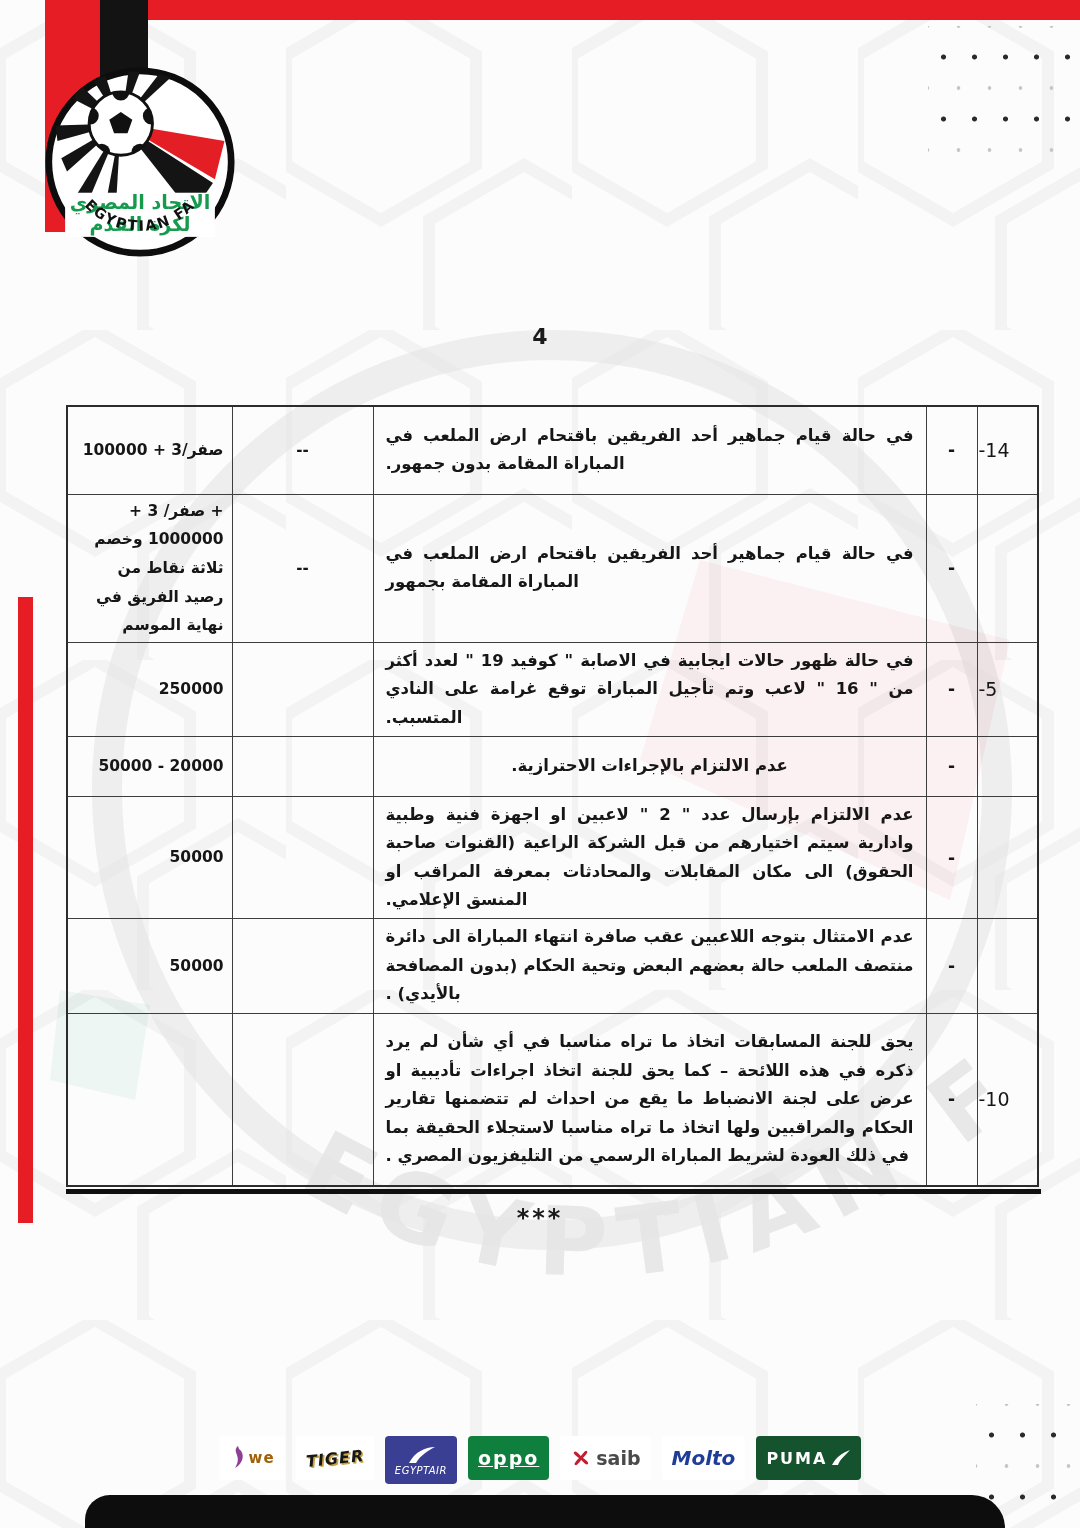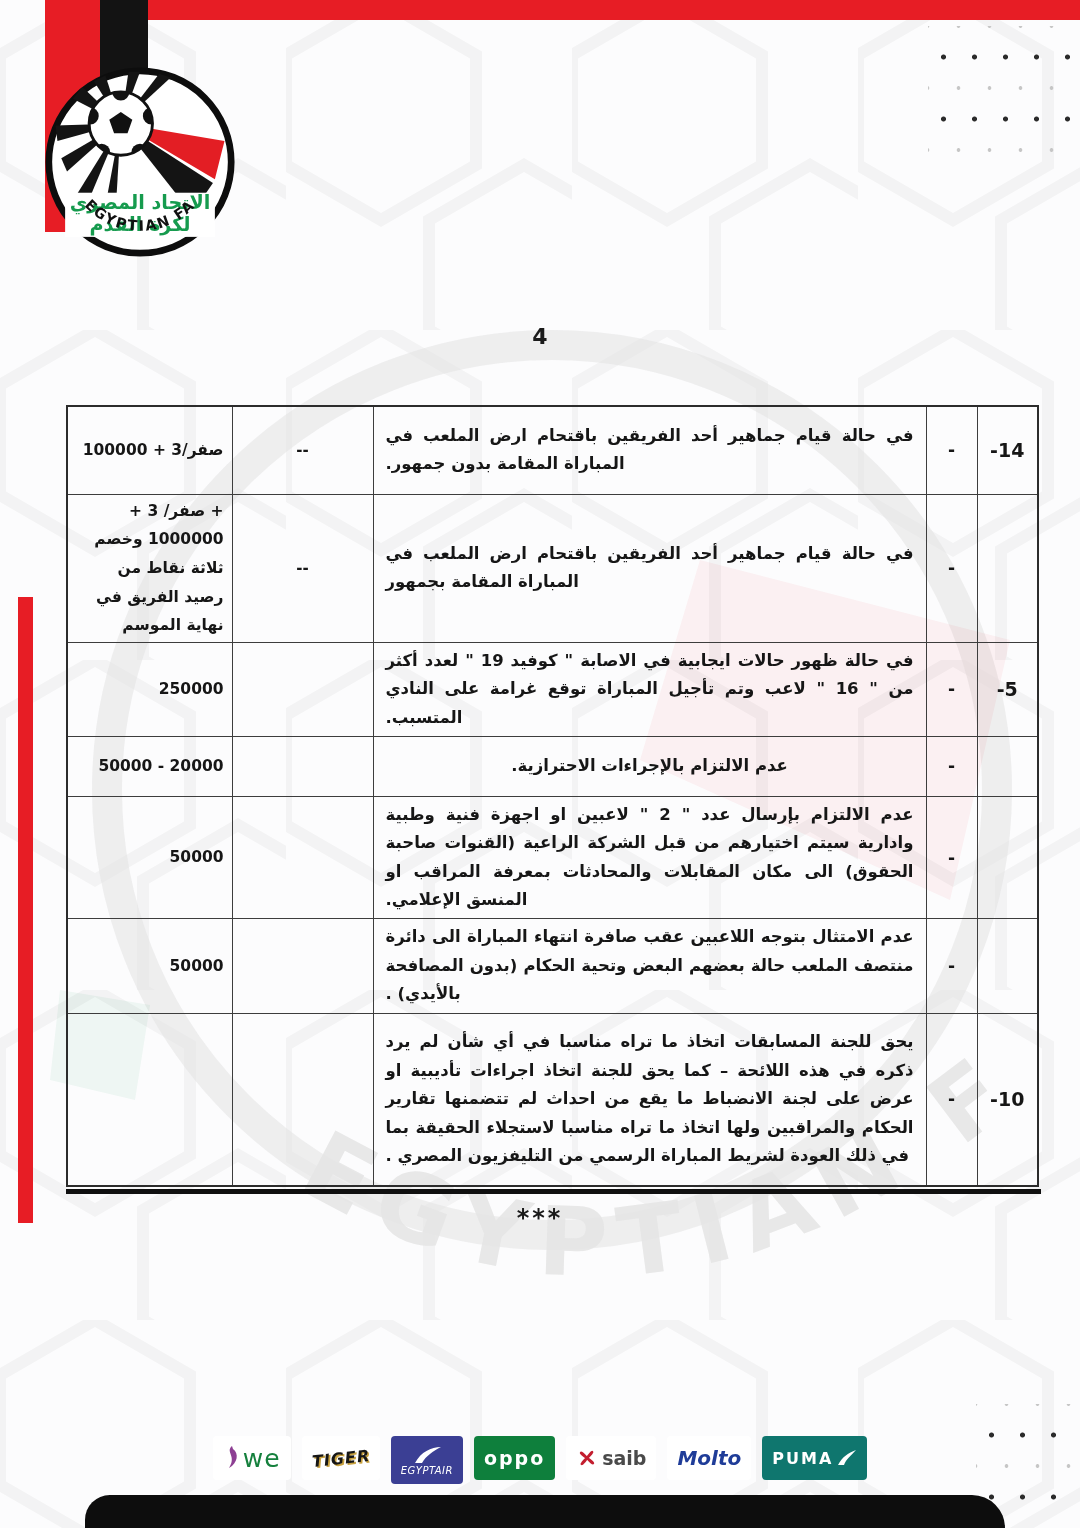--- a/index.html
+++ b/index.html
@@ -34,44 +34,44 @@
   .footer-stars{position:absolute;left:0;right:0;top:1204px;text-align:center;
     font-size:24px;font-weight:bold;letter-spacing:3px;color:#1a1a1a;}
 
   
   .table-wrap{position:absolute;left:66px;top:405px;width:975px;}
   table.penalties{border-collapse:collapse;table-layout:fixed;width:971px;
     border:2.5px solid #2c2c2c;direction:rtl;}
   table.penalties td{border:1.6px solid #3d3d3d;vertical-align:middle;color:#161616;overflow:hidden;}
   tr.r1{height:88px;} tr.r2{height:134px;} tr.r3{height:88px;} tr.r4{height:60px;}
   tr.r5{height:118px;} tr.r6{height:87px;} tr.r7{height:173px;}
-  td.no{font-size:19px;font-weight:bold;text-align:center;}
+  td.no{font-size:19px;font-weight:normal;text-align:left;}
   td.dash{font-size:17px;font-weight:bold;text-align:center;}
   td.txt{font-size:16.5px;font-weight:bold;line-height:1.72;padding:4px 12px;
     text-align:justify;text-align-last:left;}
   tr.center-row td.txt{text-align:center;text-align-last:center;}
   td.notes{font-size:15px;font-weight:bold;text-align:center;}
   td.pen{font-size:15.5px;font-weight:bold;text-align:right;line-height:1.85;padding:2px 8px;}
   .table-bottom-bar{margin-top:2px;height:5px;background:#101010;width:975px;}
 
   
   .sponsors{position:absolute;left:0;right:0;top:1436px;height:44px;
     display:flex;justify-content:center;align-items:stretch;gap:11px;}
   .sp{display:flex;align-items:center;justify-content:center;gap:4px;
     background:#fff;border-radius:4px;padding:0 10px;height:44px;}
-  .sp-we span{font-size:25px;font-weight:normal;color:#15803d;letter-spacing:1px;}
+  .sp-we span{font-size:15px;font-weight:bold;color:#a16207;letter-spacing:1px;}
   .sp-tiger span{font-size:16px;font-weight:900;font-style:italic;color:#161616;
     letter-spacing:1px;text-shadow:1.5px 1.5px 0 #c9a23f;transform:rotate(-6deg);display:inline-block;}
   .sp-egyptair{background:#3b3f94;flex-direction:column;gap:0;padding:2px 10px;}
   .sp-egyptair span{font-size:10px;font-weight:normal;font-style:italic;color:#fff;letter-spacing:.5px;}
   .sp-oppo{background:#0e7f3c;}
-  .sp-oppo span{font-size:19px;font-weight:bold;color:#fff;letter-spacing:2px;}
+  .sp-oppo span{font-size:19px;font-weight:bold;color:#fff;letter-spacing:2px;text-decoration:underline;}
   .sp-saib span{font-size:19px;font-weight:bold;color:#4a4a4a;}
   .sp-molto span{font-size:20px;font-weight:bold;font-style:italic;color:#1f3c98;}
-  .sp-puma{background:#0f766e;}
+  .sp-puma{background:#14532d;}
   .sp-puma span{font-size:16px;font-weight:900;color:#fff;letter-spacing:2px;}
 
   
   .bottom-bar{position:absolute;left:85px;bottom:0;width:920px;height:33px;
     background:#0d0d0d;border-radius:45px 60px 0 0;}
 </style>
 </head>
 <body>
 
 <div class="page">

